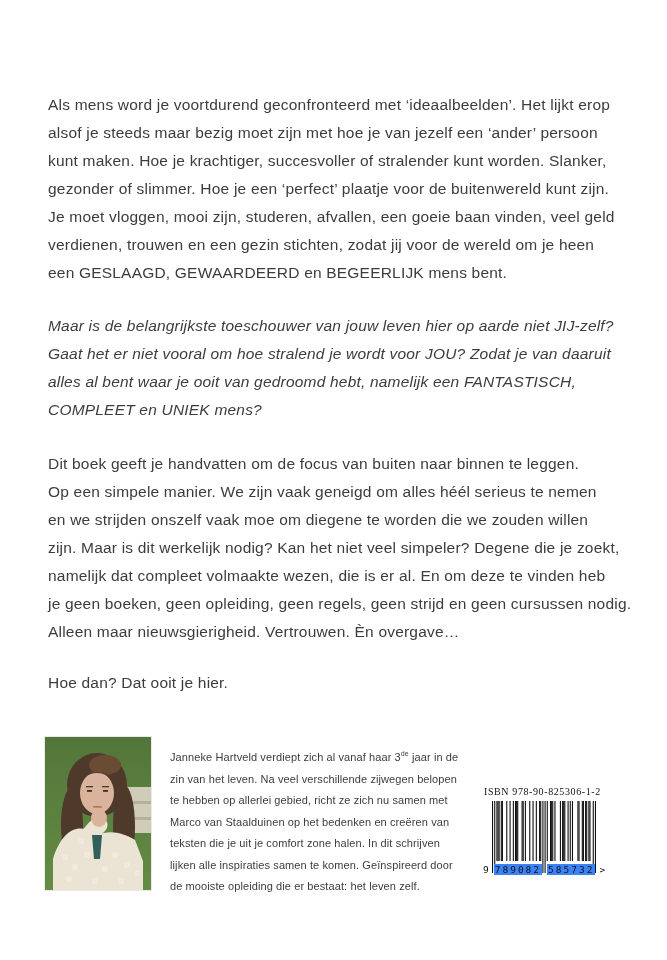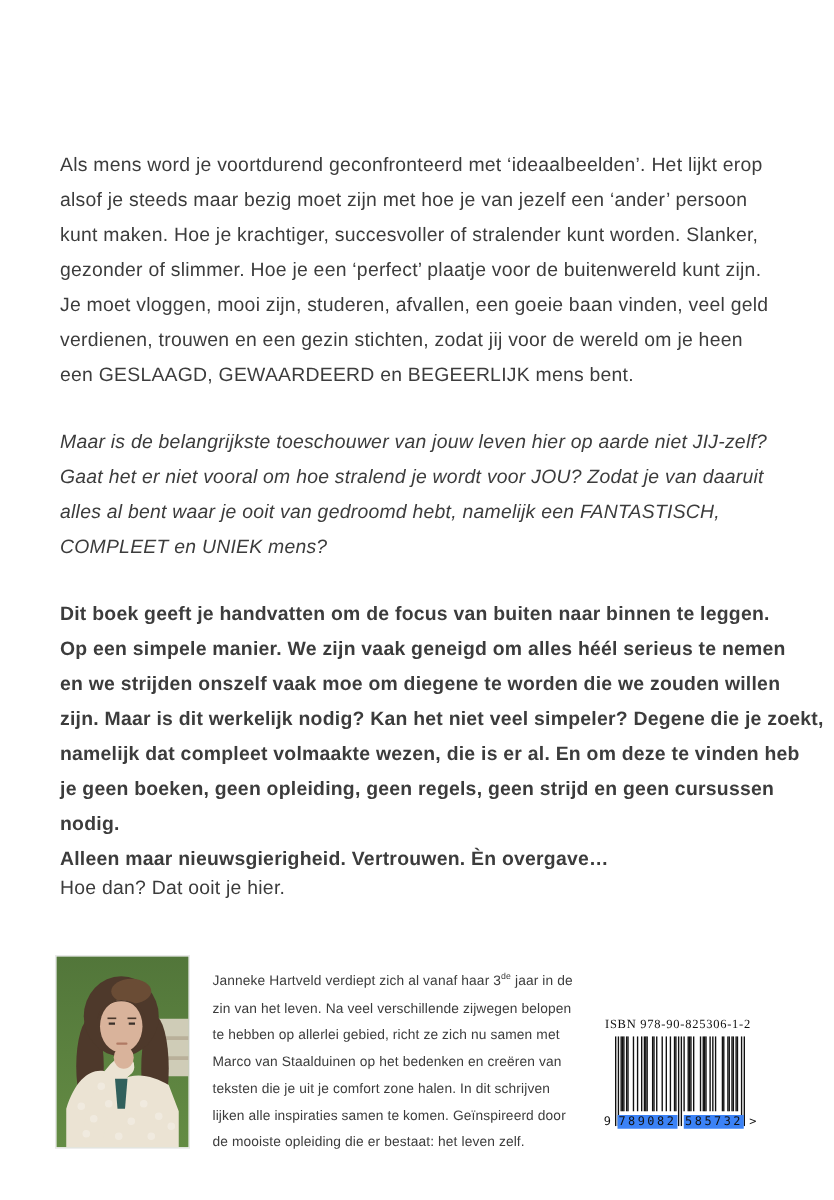--- a/index.html
+++ b/index.html
@@ -4,36 +4,36 @@
 <style>
   html, body { margin: 0; padding: 0; }
   body {
     width: 667px; height: 960px;
     background: var(--paper, #fff);
     font-family: "Liberation Sans", sans-serif;
     color: var(--ink, #3c3c3c);
     position: relative;
     overflow: hidden;
   }
-  .page { position: absolute; inset: 0; margin-top: 28px; }
+  .page { position: absolute; inset: 0; }
 
   .para {
     position: absolute;
     left: 48px;
     width: 612px;
     margin: 0;
     font-size: 15.5px;
     line-height: 28px;
     letter-spacing: 0.2px;
     white-space: pre-line;
     color: var(--ink, #3c3c3c);
   }
   .p1 { top: 91px; }
   .p2 { top: 312px; font-style: italic; }
-  .p3 { top: 450px; font-weight: bold; }
+  .p3 { top: 450px; }
   .p4 { top: 669px; }
 
   .author-photo {
     position: absolute;
     left: 45px; top: 737px;
     width: 106px; height: 153px;
     outline: 1px solid #e9e9e9;
   }
   .author-photo svg { display: block; width: 106px; height: 153px; }
 

